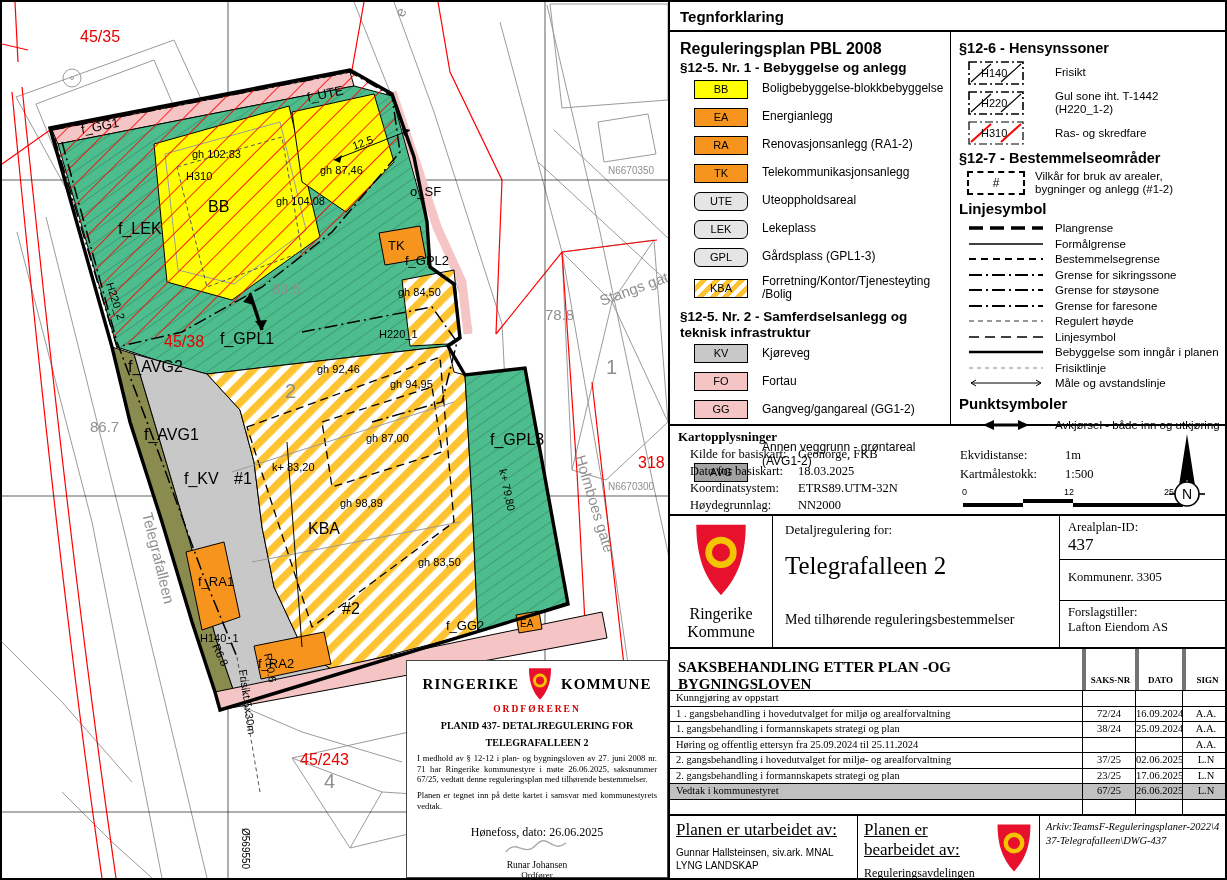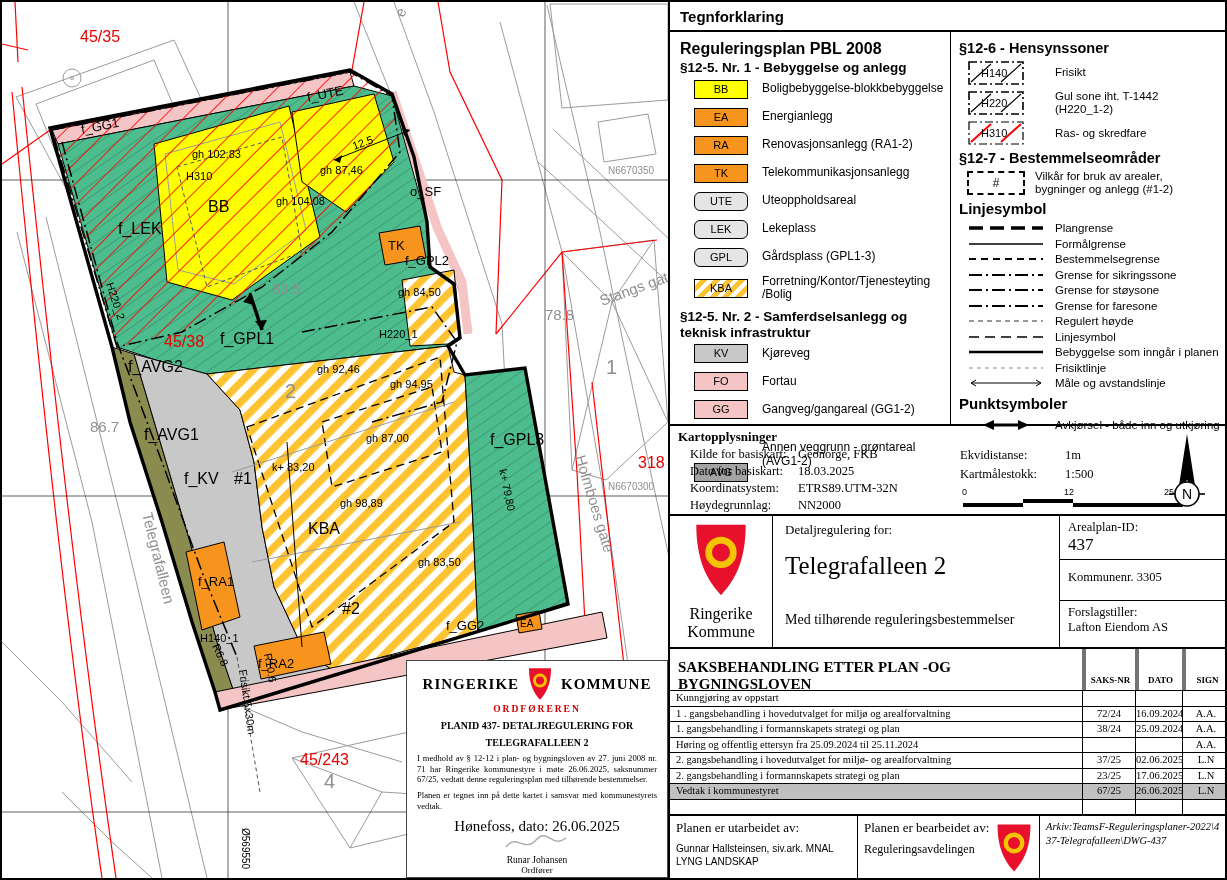--- a/index.html
+++ b/index.html
@@ -18,21 +18,21 @@
   .lbl{font-size:13px;} .lblb{font-size:16px;} .gh{font-size:11px;}
   .redlbl{fill:#e80000;font-size:16px;} .graylbl{fill:#8f8f8f;font-size:15px;}
   .graybig{fill:#8f8f8f;font-size:20px;} .graysm{fill:#8f8f8f;font-size:10px;}
   .tiny{font-size:10px;}
   
   #stamp{position:absolute;left:404px;top:658px;width:262px;height:218px;background:#fff;border:1px solid #444;box-sizing:border-box;font-family:"Liberation Serif",serif;text-align:center;padding:6px 10px 0 10px;}
   #stamp .hdr{display:flex;align-items:center;justify-content:center;gap:8px;font-weight:bold;font-size:15px;letter-spacing:1px;}
   #stamp .role{color:#d00000;font-weight:bold;font-size:9.5px;letter-spacing:2px;margin-top:3px;}
   #stamp .ttl{font-weight:bold;font-size:10px;margin-top:6px;}
   #stamp .para{font-size:8.6px;text-align:justify;margin-top:5px;line-height:1.25;}
-  #stamp .pd{font-size:15px;margin-top:6px;}
+  #stamp .pd{font-size:12px;margin-top:13px;}
   #stamp .nm{font-size:9.5px;} #stamp .rl{font-size:9px;}
   
   #panel{position:absolute;left:666px;top:0;width:559px;height:876px;border-left:2px solid #000;background:#fff;box-sizing:border-box;}
   .pbox{position:absolute;left:0;width:559px;border-bottom:2px solid #000;box-sizing:border-box;}
   #legendhead{top:0;height:30px;line-height:30px;font-weight:bold;font-size:15px;padding-left:10px;}
   #legendbody{top:30px;height:394px;display:flex;}
   .lcol{width:280px;padding:6px 0 0 10px;box-sizing:border-box;}
   .rcol{width:279px;border-left:1px solid #000;padding:6px 0 0 8px;box-sizing:border-box;}
   .h1{font-weight:bold;font-size:16px;margin:2px 0 2px 0;}
   .h2{font-weight:bold;font-size:13.5px;margin:2px 0 3px 0;line-height:1.15;}
@@ -80,21 +80,21 @@
   #sakshead .st{flex:1;font-size:15px;font-weight:bold;padding:10px 0 0 8px;}
   .shc{border-left:4px solid #737373;font-size:9px;font-weight:bold;text-align:center;padding-top:26px;box-sizing:border-box;}
   .saksrow{display:flex;border-bottom:1px solid #000;height:15.5px;box-sizing:border-box;font-size:10.5px;line-height:14px;}
   .sr-desc{flex:1;padding-left:6px;white-space:nowrap;overflow:hidden;}
   .sr-c{border-left:1px solid #000;text-align:center;box-sizing:border-box;}
   .w-nr{width:53px;} .w-dt{width:47px;} .w-sg{width:47px;}
   .hl{background:#c0c0c0;}
   #footerbox{top:814px;height:62px;border-bottom:none;display:flex;font-family:"Liberation Serif",serif;}
   .fcell{box-sizing:border-box;padding:4px 6px;border-right:1px solid #000;}
   .f1{width:188px;} .f2{width:182px;display:flex;} .f3{width:189px;border-right:none;}
-  .flab{font-size:13px;} 
+  .flab{font-size:17px;text-decoration:underline;} 
   .fby{font-size:10px;font-family:"Liberation Sans",sans-serif;margin-top:7px;line-height:1.25;}
   .fproc{font-size:12px;margin-top:6px;}
   .farch{font-size:10.5px;font-style:italic;line-height:1.3;word-break:break-all;}
 </style>
 </head>
 <body>
 
 <div id="app">
 
   <div id="mapwrap">

